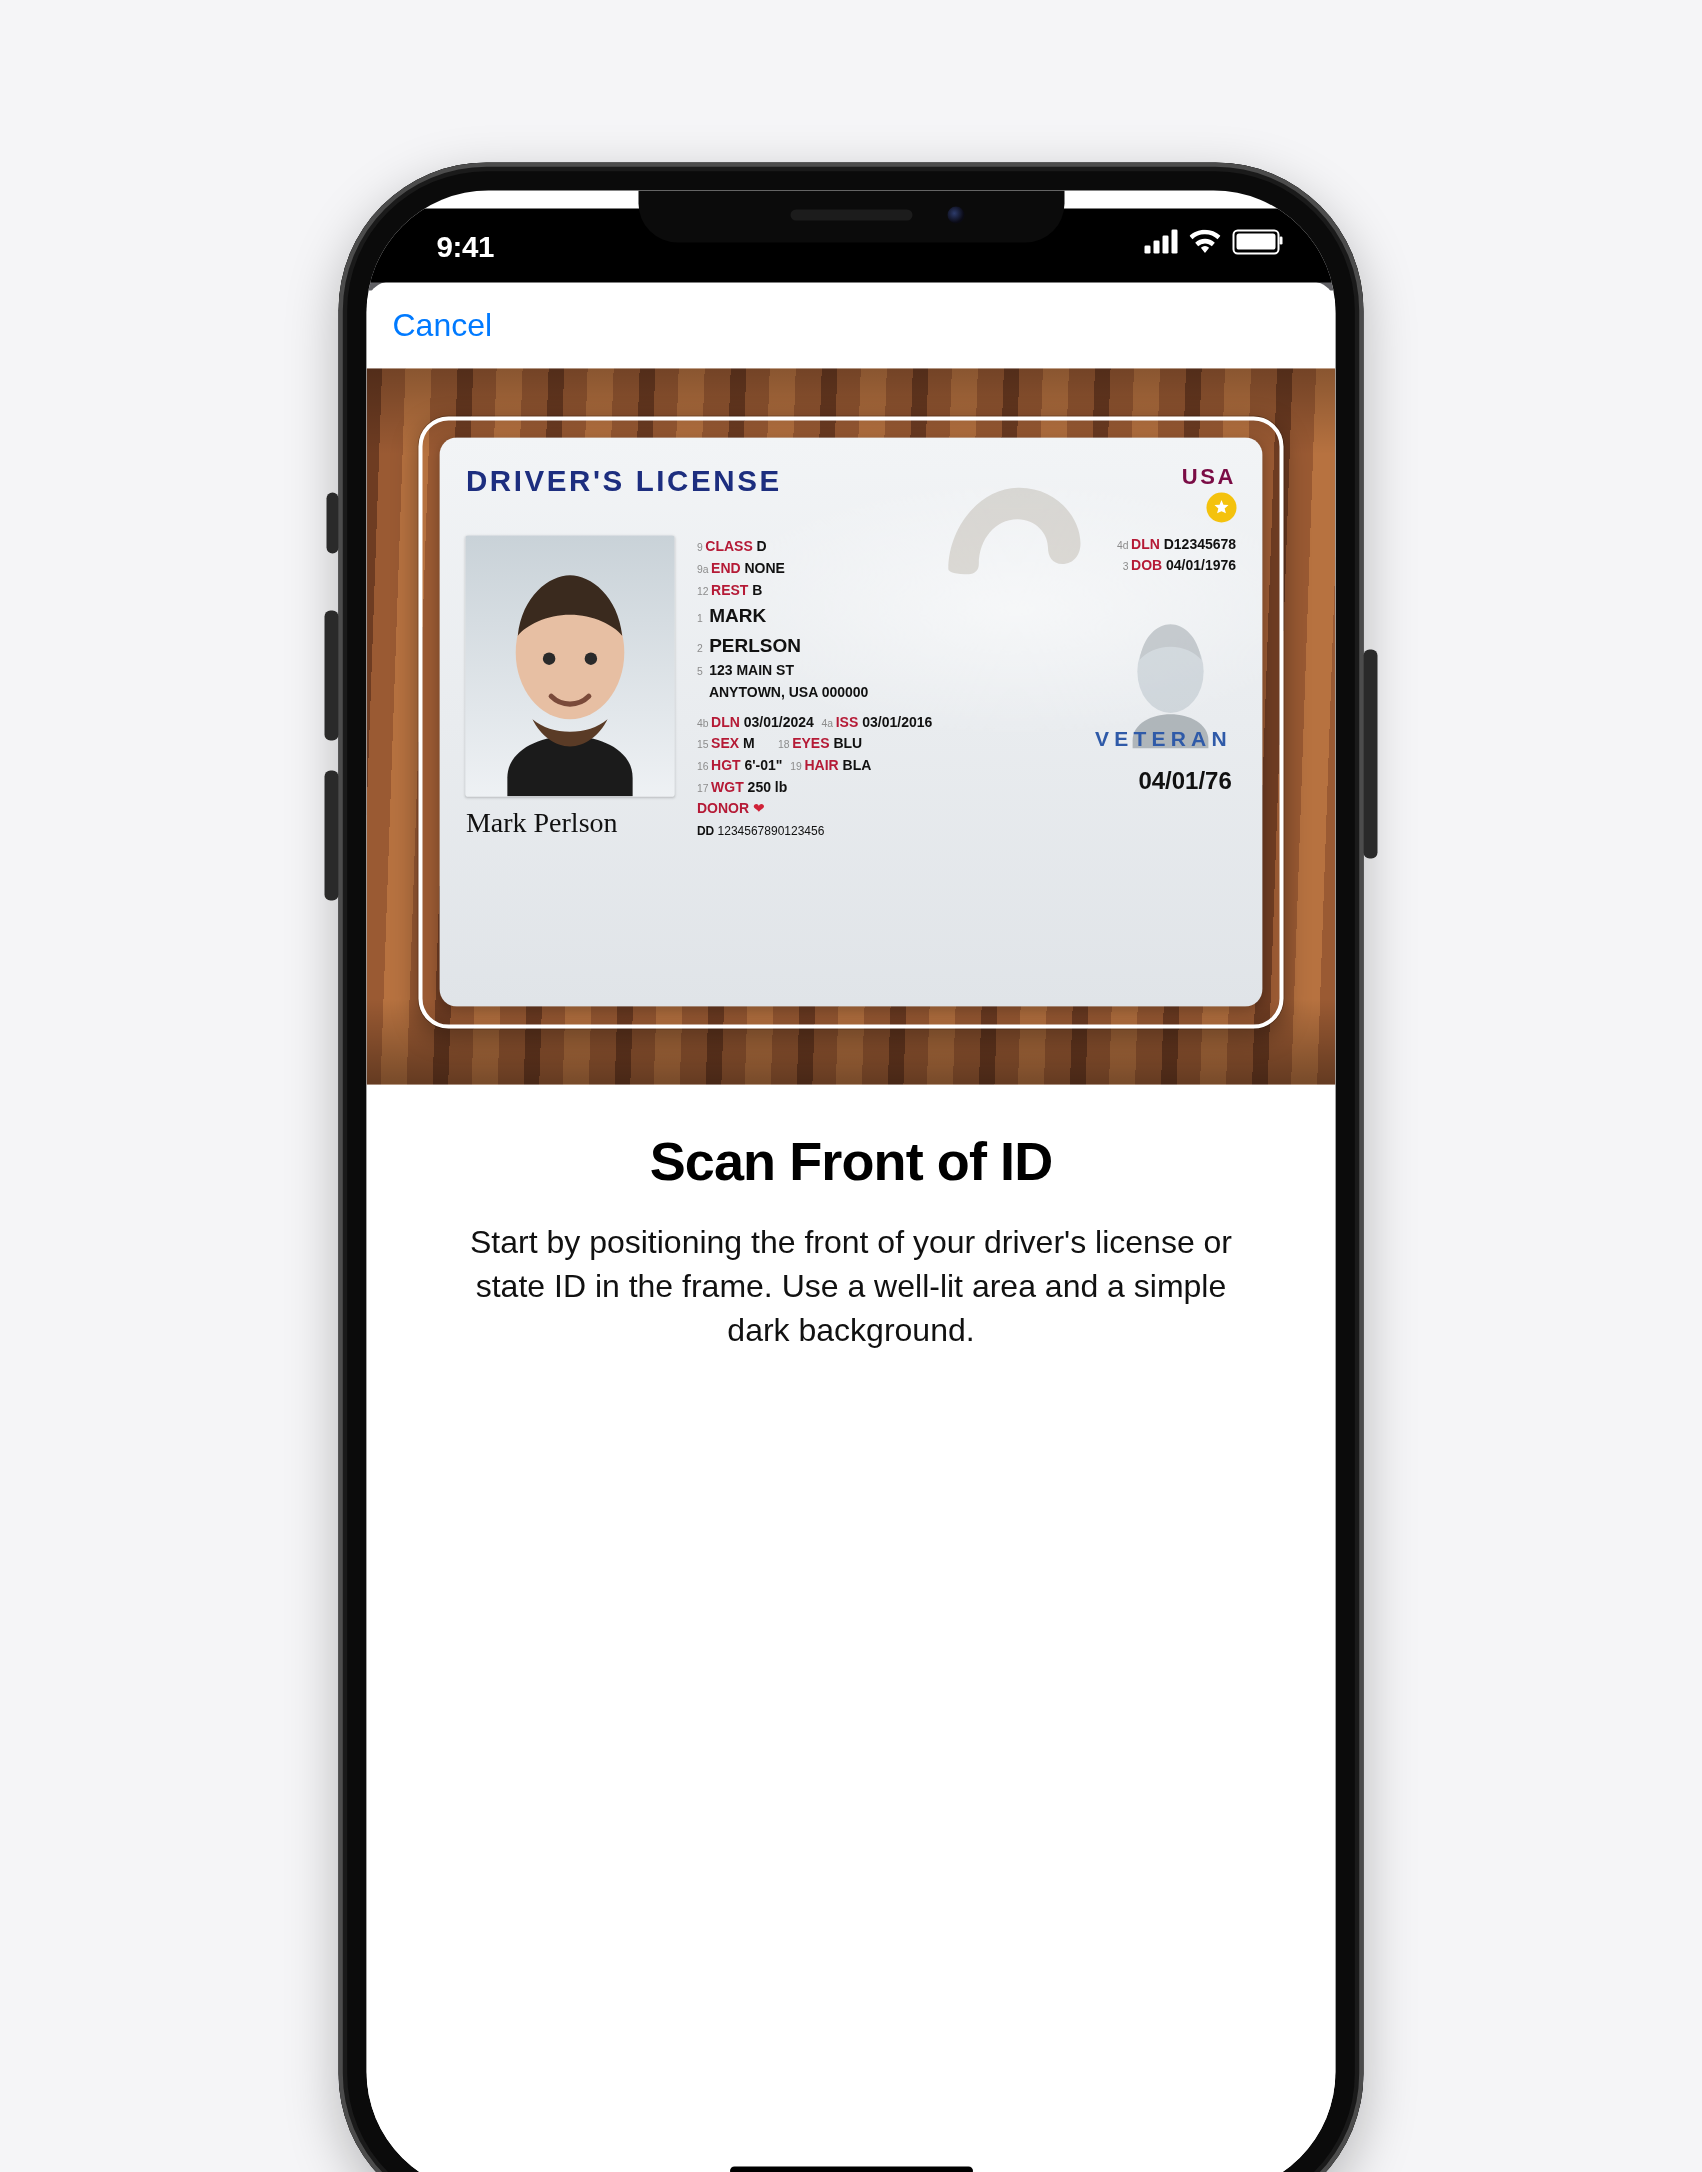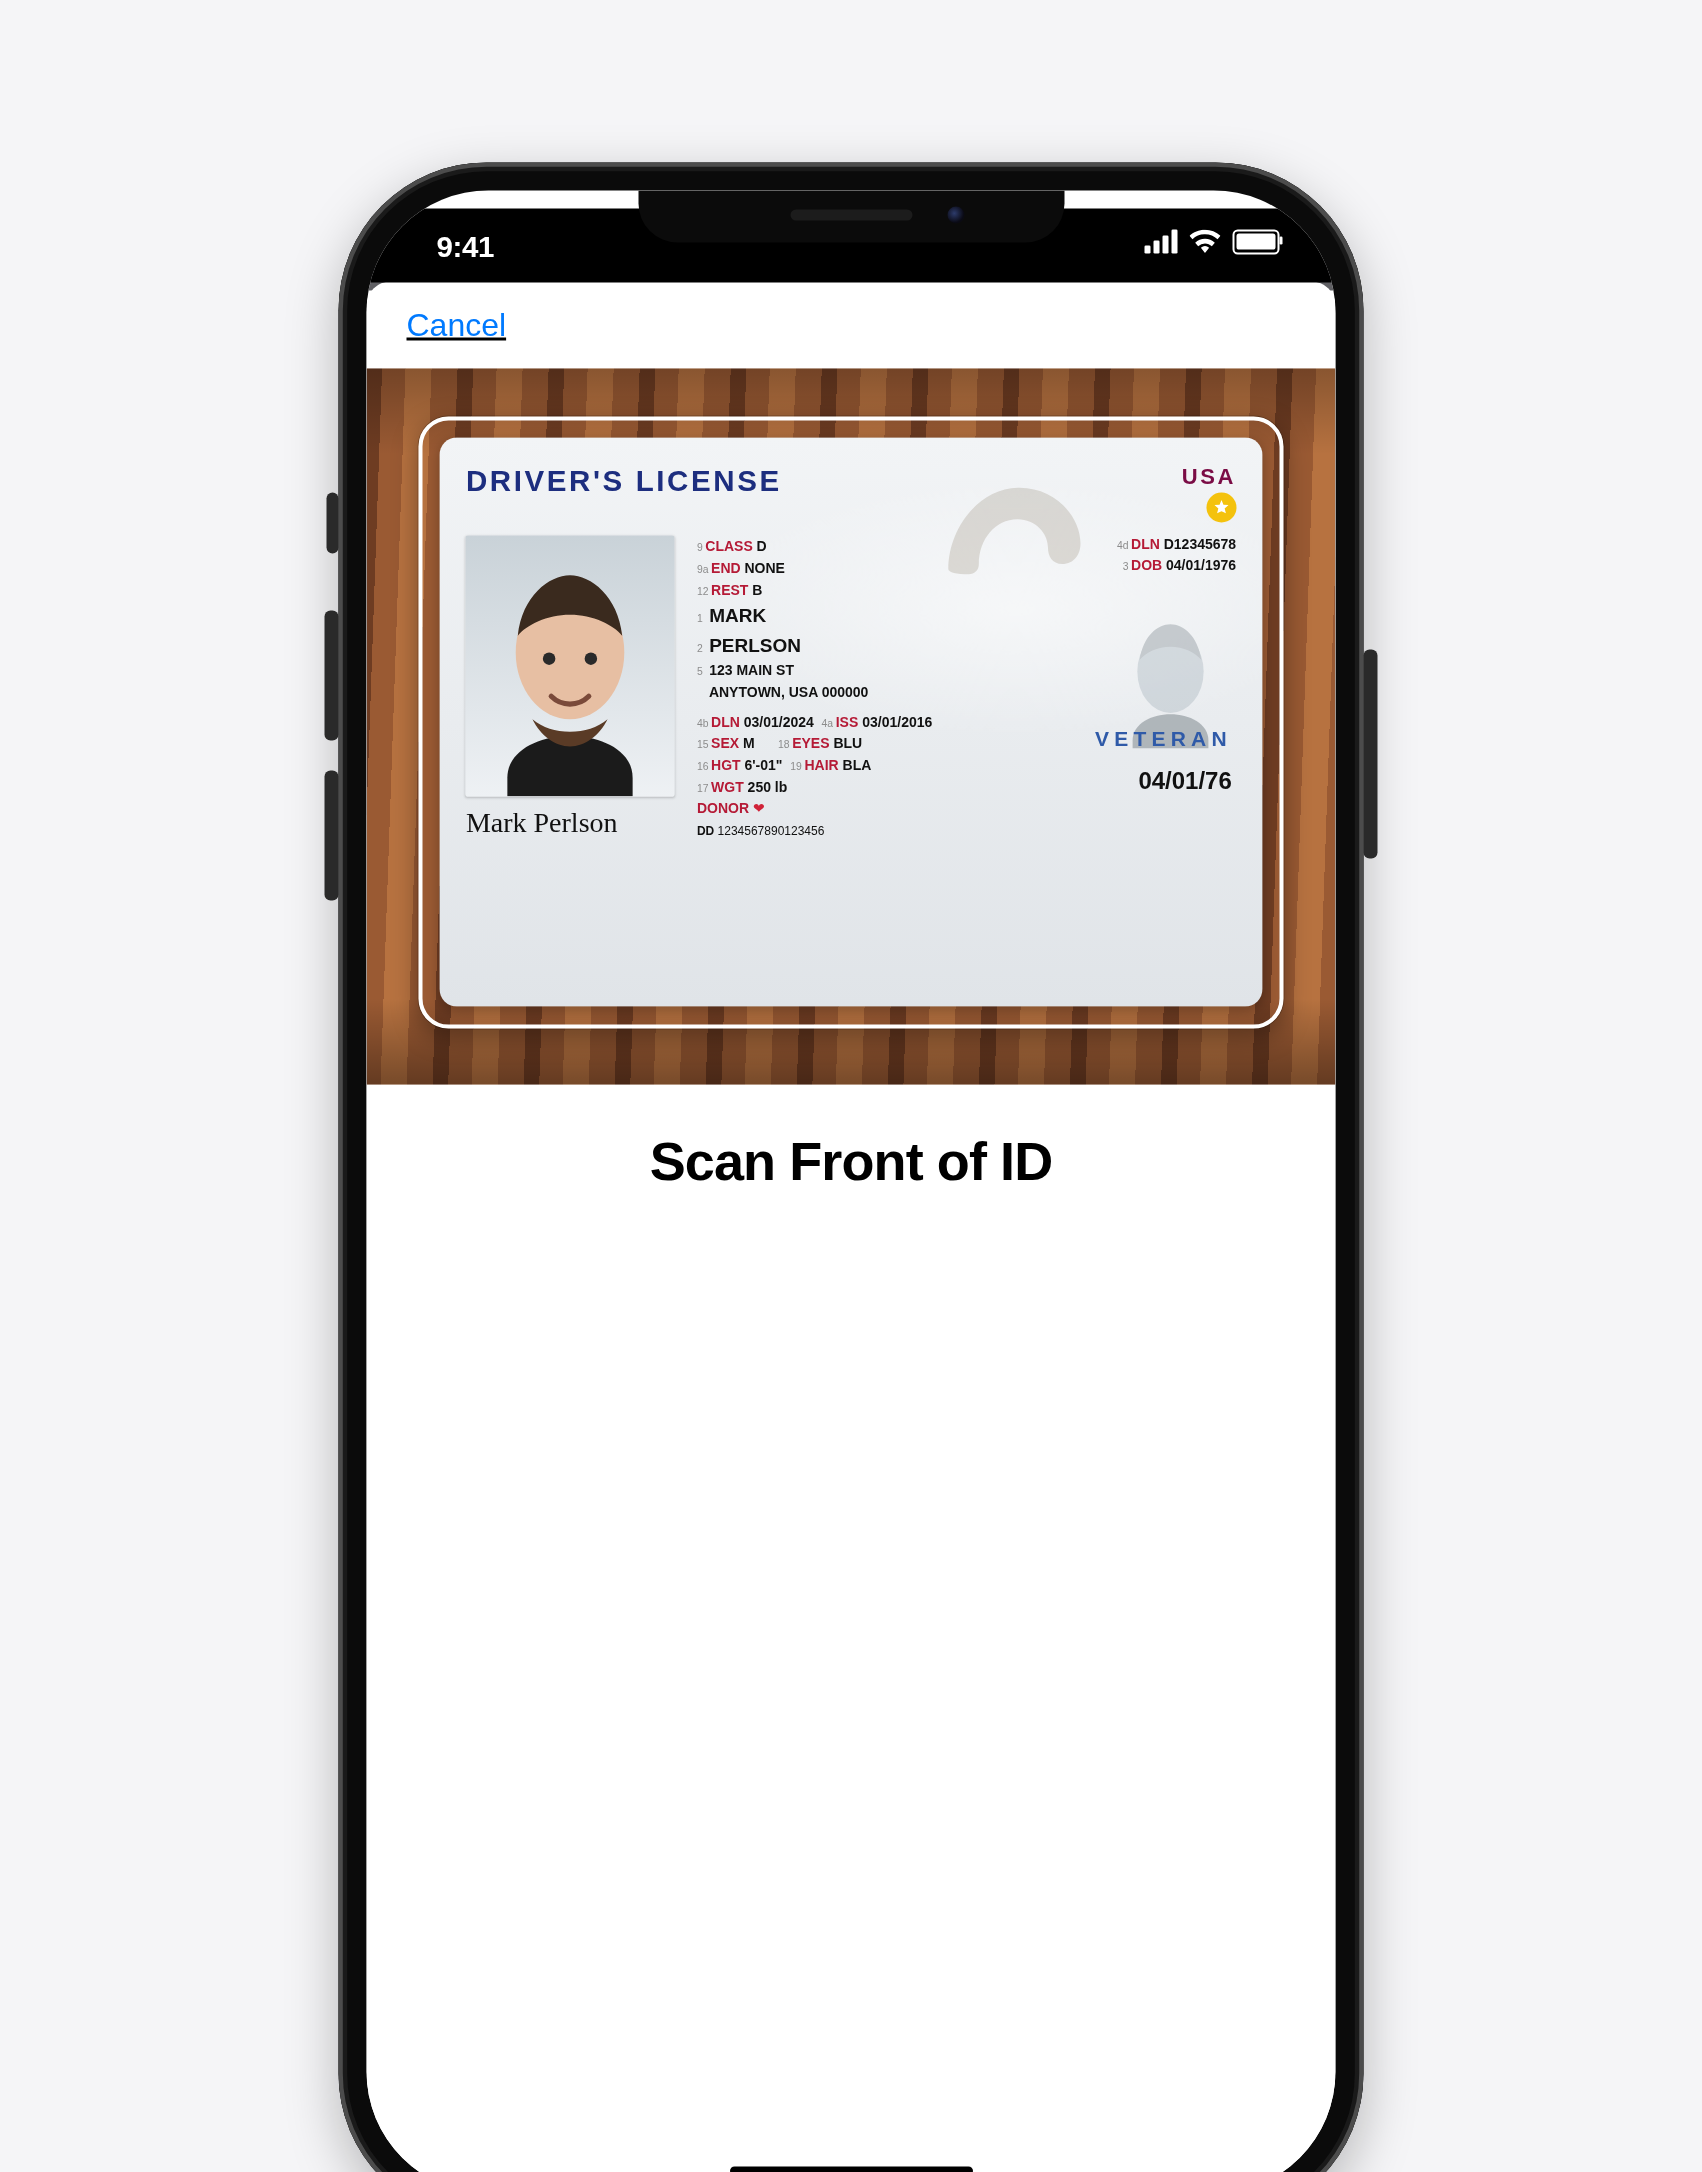--- a/index.html
+++ b/index.html
@@ -57,21 +57,21 @@
   .batt{width:43px;height:21px;border:2.2px solid #fff;border-radius:5.2px;position:relative;}
   .batt::after{content:"";position:absolute;right:-5.2px;top:5.2px;width:3.5px;height:8.7px;background:#fff;border-radius:1.3px;}
   .batt i{position:absolute;inset:2.2px;background:#fff;border-radius:2.6px;}
 
   
   .sheet-back{position:absolute;top:74px;left:0;right:0;height:26px;background:#606064;}
   .sheet{
     position:absolute;top:91px;left:0;right:0;bottom:0;background:#fff;
     border-top-left-radius:24px;border-top-right-radius:24px;overflow:hidden;
   }
-  .navbar{height:87px;display:flex;align-items:center;padding:0 40px;text-decoration:underline;}
+  .navbar{height:87px;display:flex;align-items:center;padding:0 26px;}
   .cancel{color:var(--ios-blue);font-size:32px;}
 
   
   .cam{
     height:716px;position:relative;
     background:
       linear-gradient(rgba(0,0,0,.25),transparent 12%,transparent 88%,rgba(0,0,0,.35)),
       repeating-linear-gradient(92deg,var(--wood-1) 0 15.6px,var(--wood-2) 15.6px 39px,var(--wood-3) 39px 65px,var(--wood-2) 65px 91px);
   }
   .frame{
@@ -233,20 +233,21 @@
                   <div class="vet">VETERAN</div>
                   <div class="bigdob">04/01/76</div>
                 </div>
               </div>
             </div>
           </div>
         </div>
 
         <div class="content">
           <div class="h1">Scan Front of ID</div>
+          <div class="p">Start by positioning the front of your driver's license or state ID in the frame. Use a well-lit area and a simple dark background.</div>
         </div>
 
         <div class="home-ind"></div>
       </div>
     </div>
   </div>
 </div>
 
 
 </body></html>

